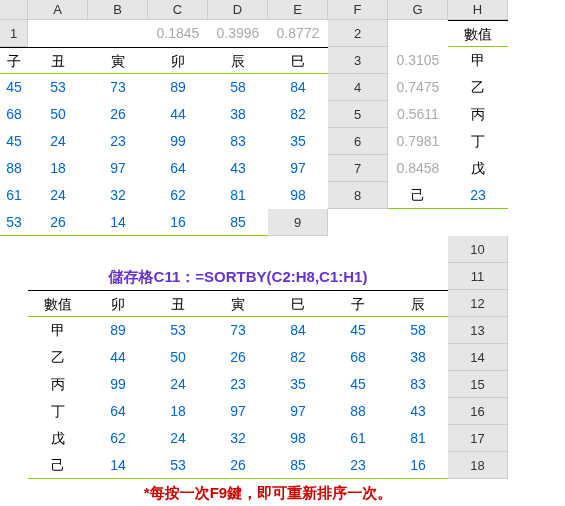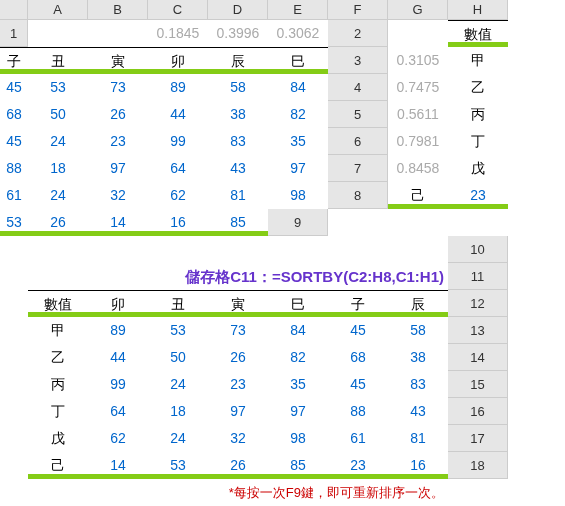--- a/index.html
+++ b/index.html
@@ -40,24 +40,24 @@
     height: 27px;
     line-height: 27px;
     text-align: center;
     padding: 0 4px;
     white-space: nowrap;
   }
   .gray { color: #aaa; }
   .blk { color: #000; }
   .blue { color: #0066cc; }
   .purple { color: #6633cc; font-weight: bold; }
-  .red { color: #cc0000; font-weight: normal; font-size: 13px; }
+  .red { color: #cc0000; font-weight: bold; font-size: 15px; }
   .bt { border-top: 1px solid #000; }
-  .bb { border-bottom: 5px solid #84cc16; text-align: center; }
-  .left { text-align: right; }
+  .bb { border-bottom: 1px solid #84cc16; text-align: center; }
+  .left { text-align: center; }
   .corner {
     background: #e6e6e6;
     border-right: 1px solid #ccc;
     border-bottom: 1px solid #ccc;
     height: 20px;
   }
   .span8 { grid-column: span 8; }
   .formula { font-family: Arial, sans-serif; font-size: 15px; }
 </style>
 </head>
@@ -73,21 +73,21 @@
   <div class="hdr">E</div>
   <div class="hdr">F</div>
   <div class="hdr">G</div>
   <div class="hdr">H</div>
 
   <div class="rowhdr">1</div>
   <div class="cell"></div>
   <div class="cell"></div>
   <div class="cell gray">0.1845</div>
   <div class="cell gray">0.3996</div>
-  <div class="cell gray">0.3062</div>
+  <div class="cell gray">0.8772</div>
 
   <div class="rowhdr">2</div>
   <div class="cell"></div>
   <div class="cell blk bt bb">數值</div>
   <div class="cell blk bt bb">子</div>
   <div class="cell blk bt bb">丑</div>
   <div class="cell blk bt bb">寅</div>
   <div class="cell blk bt bb">卯</div>
   <div class="cell blk bt bb">辰</div>
   <div class="cell blk bt bb">巳</div>

